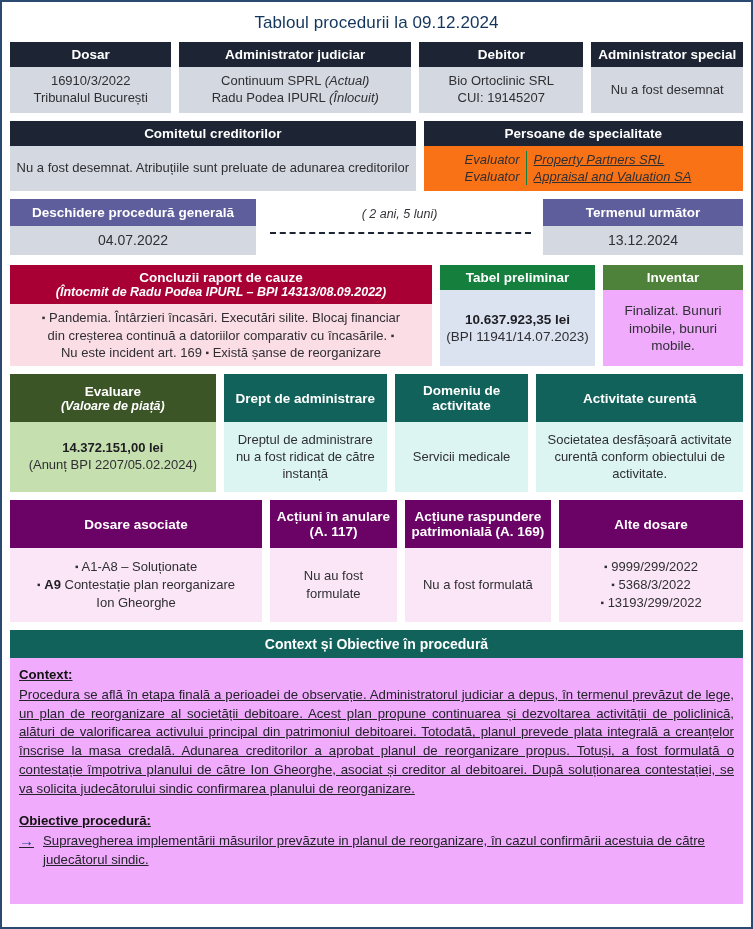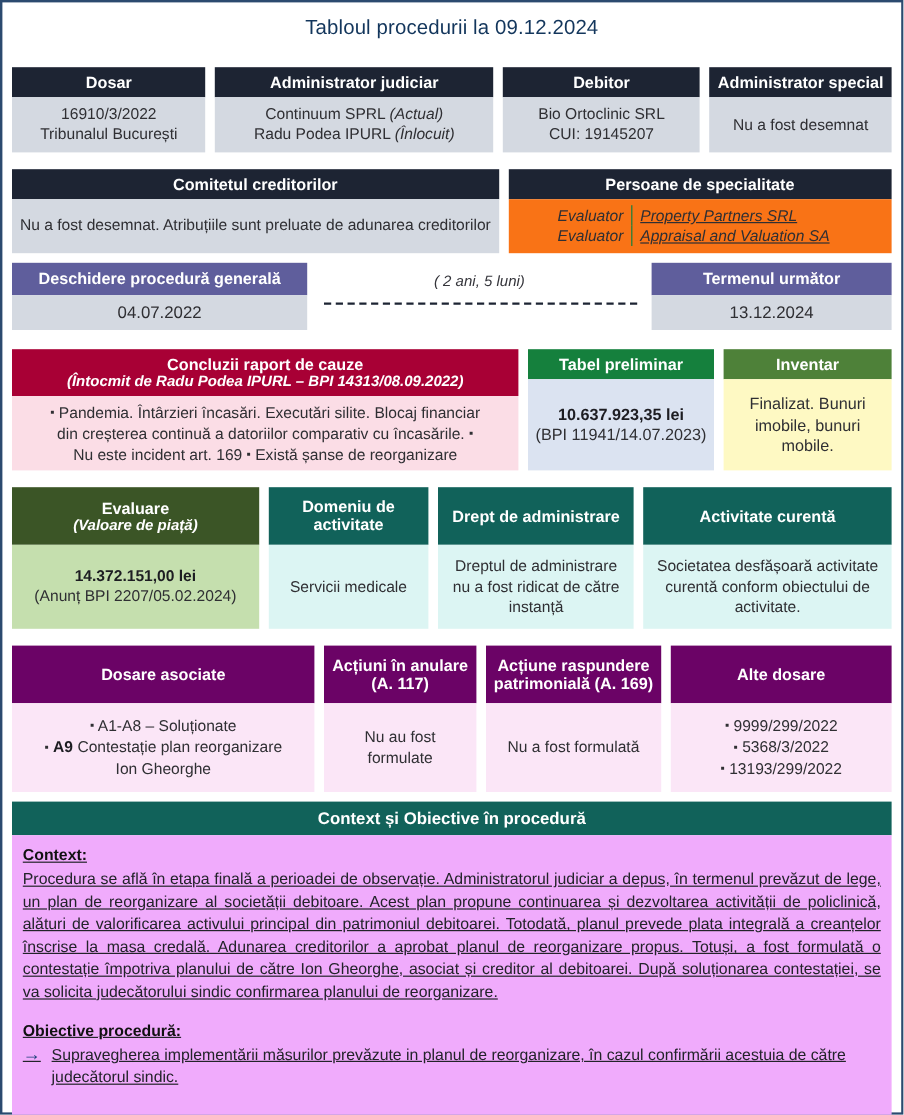--- a/index.html
+++ b/index.html
@@ -13,21 +13,21 @@
   .page{
     position:relative;
     width:753px;height:929px;
     box-sizing:border-box;
     border:2px solid #2b4a6f;
     background:#fff;
     padding:6px 8px 0 8px;
   }
 
   
-  .row{display:flex;gap:8px;margin-bottom:8px;margin-top:14px;}
+  .row{display:flex;gap:8px;margin-bottom:8px;}
   .cell{display:flex;flex-direction:column;}
   .hd{
     color:#ffffff;
     font-weight:bold;
     text-align:center;
     line-height:1.12;
     padding:5px 4px;
     font-size:13.5px;
   }
   .hd .sub{font-weight:bold;font-style:italic;font-size:12.5px;display:block;}
@@ -48,21 +48,21 @@
   
   .navy   .hd{background:#1d2433;}
   .navy   .bd{background:#d4d9e1;}
   .violet .hd{background:#5f5e9c;}
   .violet .bd{background:#d4d9e1;}
   .maroon .hd{background:#a80035;}
   .maroon .bd{background:#fbdde6;}
   .blue   .hd{background:#15803d;}
   .blue   .bd{background:#dbe3f1;}
   .green  .hd{background:#4e8139;}
-  .green  .bd{background:#fef9c3;}
+  .green  .bd{background:#f0abfc;}
   .dgreen .hd{background:#3b5526;}
   .dgreen .bd{background:#c5dfae;}
   .teal   .hd{background:#11625a;}
   .teal   .bd{background:#dcf5f3;}
   .purple .hd{background:#6b0366;}
   .purple .bd{background:#fbe6f7;}
 
   
   .title{
     text-align:center;
@@ -283,28 +283,28 @@
       <div class="hd">
         <span>Evaluare</span>
         <span class="sub">(Valoare de piață)</span>
       </div>
       <div class="bd">
         <div><b>14.372.151,00 lei</b></div>
         <div>(Anunț BPI 2207/05.02.2024)</div>
       </div>
     </div>
 
+    <div class="cell teal c3">
+      <div class="hd">Drept de administrare</div>
+      <div class="bd">Dreptul de administrare nu a fost ridicat de către instanță</div>
+    </div>
+
     <div class="cell teal c2">
       <div class="hd">Domeniu de activitate</div>
       <div class="bd">Servicii medicale</div>
-    </div>
-
-    <div class="cell teal c3">
-      <div class="hd">Drept de administrare</div>
-      <div class="bd">Dreptul de administrare nu a fost ridicat de către instanță</div>
     </div>
 
     <div class="cell teal c4">
       <div class="hd">Activitate curentă</div>
       <div class="bd">Societatea desfășoară activitate curentă conform obiectului de activitate.</div>
     </div>
   </div>
 
   <div class="row r6">
 

